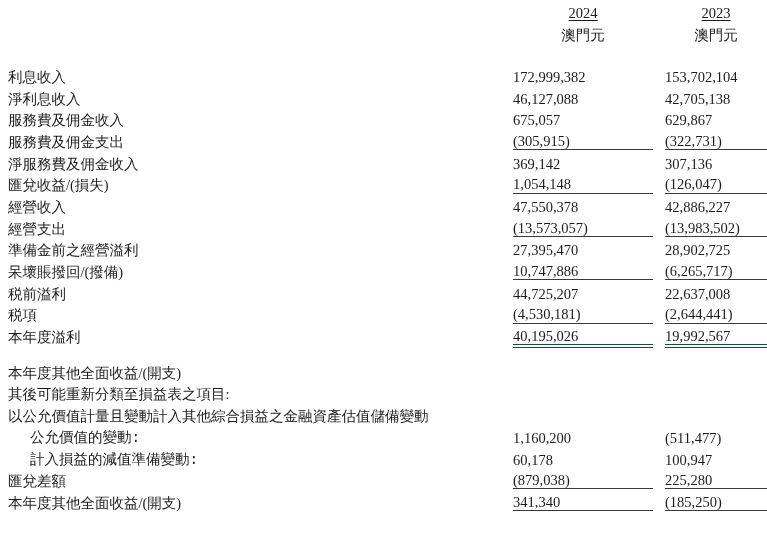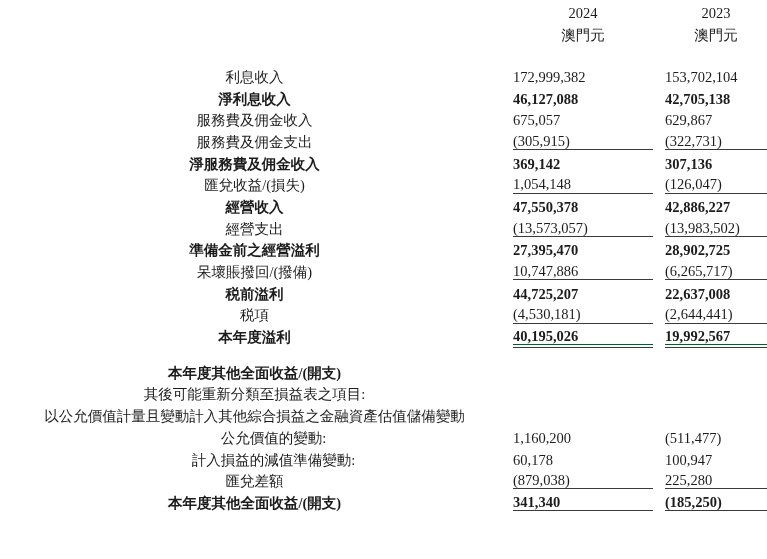--- a/index.html
+++ b/index.html
@@ -17,41 +17,41 @@
   col.c-label{width:501px;}
   col.c-v1{width:152px;}
   col.c-v2{width:114px;}
   td{
     height:21.7px;
     padding:0;
     vertical-align:bottom;
     font-size:14.5px;
     line-height:1.05;
   }
-  td.lab{padding-left:8px;white-space:nowrap;text-align:center;}
+  td.lab{padding-left:8px;white-space:nowrap;}
   td.val{padding-left:12px;}
   .vu{
     text-align:left;
     padding-right:9px;
     position:relative;
     white-space:nowrap;
   }
   .vu.neg{padding-right:2px;}
   .vc{text-align:center;white-space:nowrap;}
-  .yr{text-underline-offset:2px;}
+  .yr{text-decoration:underline;text-underline-offset:2px;}
   tr.u .vu{border-bottom:1px solid #3a3a3a;}
   tr.du .vu{border-bottom:1px solid #14532d;}
   tr.du .vu::after{
     content:"";position:absolute;left:0;right:0;bottom:-3.5px;
     border-top:1px solid #3a3a3a;
   }
-  tr.b td{font-weight:bold;}
+  tr.b td{font-weight:normal;}
   tr.g1 td{padding-top:20px;}
   tr.g2 td{padding-top:14px;}
-  tr.ind td.lab{padding-left:46px;}
+  tr.ind td.lab{padding-left:30px;font-family:Liberation Mono, monospace;}
 </style>
 </head>
 <body>
 
 <table class="stmt">
   <colgroup>
       <col class="c-label">
       <col class="c-v1">
       <col class="c-v2">
     </colgroup>

